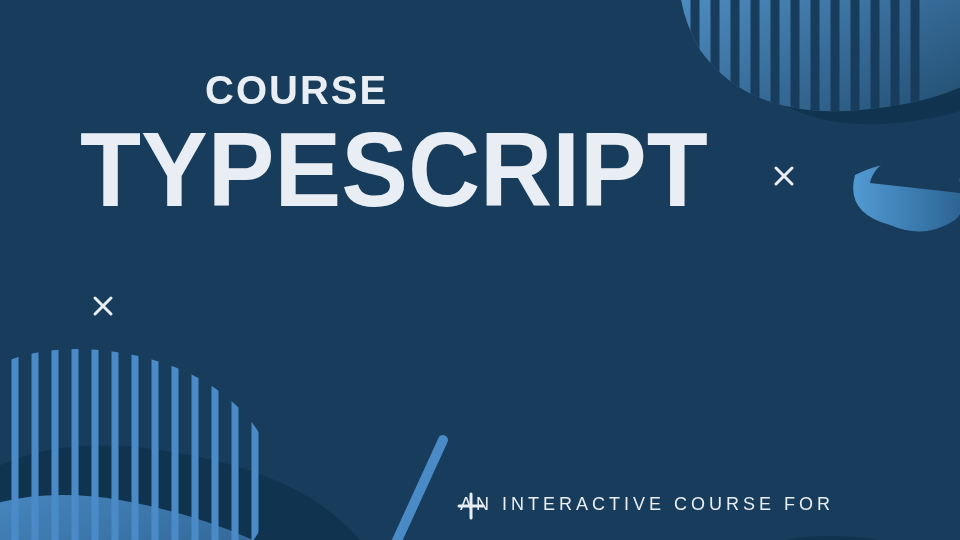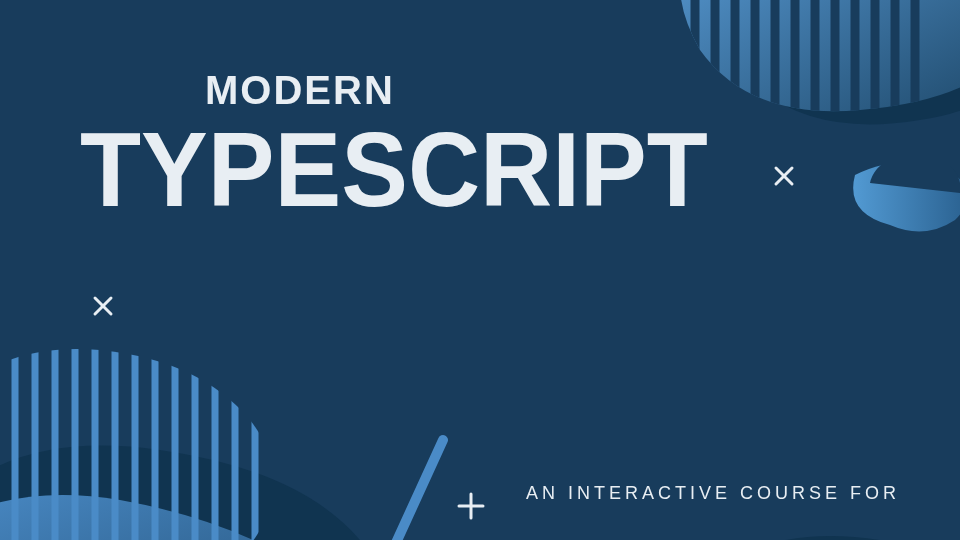--- a/index.html
+++ b/index.html
@@ -114,27 +114,27 @@
       top: 112px;
       left: 80px;
       color: #e8eef3;
       font-weight: 900;
       font-size: 100px;
       letter-spacing: 0px;
       transform: scaleY(1.05);
     }
     .subtitle {
       position: absolute;
-      bottom: 34px;
+      bottom: 23px;
       right: 60px;
       color: #e8eef3;
       font-weight: 400;
       font-size: 18px;
       letter-spacing: 4px;
-      text-align: right;
+      text-align: left;
       line-height: 1.4;
       width: 440px;
     }
   </style>
 </head>
 <body>
 
 <div class="blob-top-right">
   <svg viewBox="0 0 380 280">
     <defs>
@@ -246,17 +246,17 @@
 <svg class="x-mark x-left" viewBox="0 0 22 22">
   <line x1="3" y1="3" x2="19" y2="19"></line>
   <line x1="19" y1="3" x2="3" y2="19"></line>
 </svg>
 
 <svg class="plus-mark" viewBox="0 0 28 28">
   <line x1="14" y1="2" x2="14" y2="26"></line>
   <line x1="2" y1="14" x2="26" y2="14"></line>
 </svg>
 
-<div class="heading-small">MODERN</div>
+<div class="heading-small">COURSE</div>
 <div class="heading-large">TYPESCRIPT</div>
 <div class="subtitle">
   <span>AN INTERACTIVE COURSE FOR</span><br>
 </div>
 
 </body></html>

